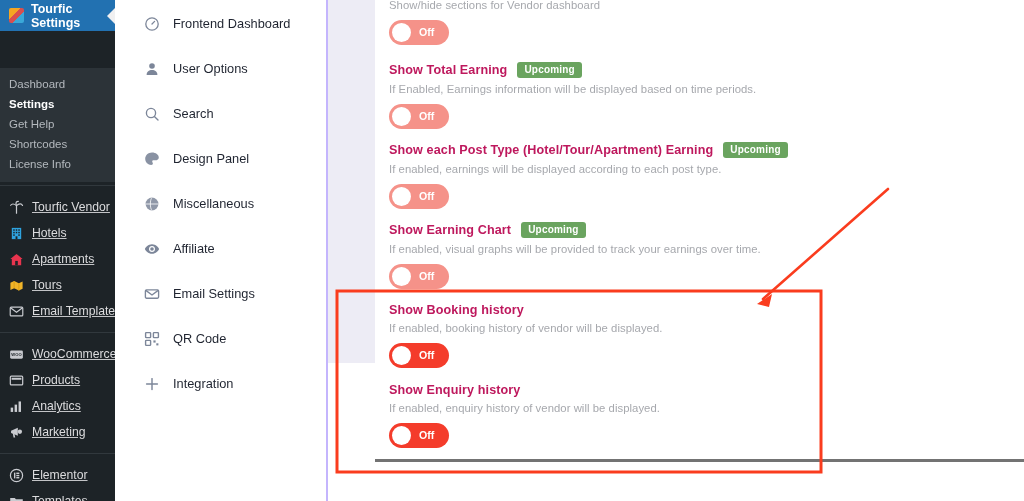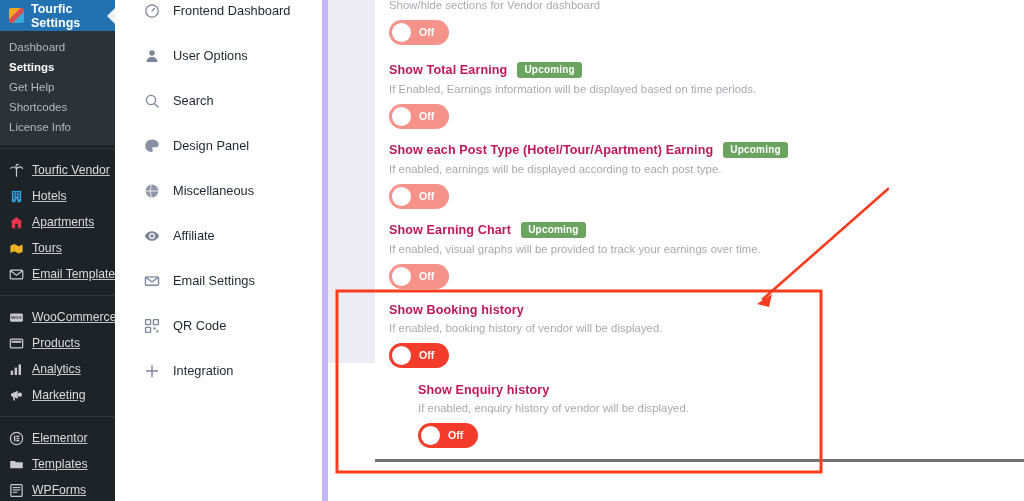--- a/index.html
+++ b/index.html
@@ -29,41 +29,41 @@
     border-top: 8px solid transparent;
     border-bottom: 8px solid transparent;
     border-right: 8px solid #f0f0f1;
   }
   .tourfic-logo {
     width: 15px; height: 15px; border-radius: 2px;
     background: linear-gradient(135deg,#f5a623 0%,#f5a623 40%,#d94f4f 40%,#d94f4f 62%,#3aa8d8 62%,#3aa8d8 100%);
     flex: 0 0 auto;
   }
   .wp-sub {
-    background: #2c3338; padding: 6px 0 8px 0;
+    background: #2c3338; padding: 6px 0 8px 0; margin-top: 37px;
   }
   .wp-sub .sub-item {
     font-size: 11.5px; line-height: 18px; padding: 1px 0 1px 9px;
     color: #b4b9be; cursor: pointer; white-space: nowrap;
   }
   .wp-sub .sub-item.current { color: #fff; font-weight: 700; }
   .wp-group { padding: 5px 0; text-decoration: underline; }
   .wp-item {
     display: flex; align-items: center; gap: 8px;
     padding: 5px 0 5px 9px; font-size: 12.2px; color: #dcdcde;
     cursor: pointer; white-space: nowrap; line-height: 16px;
   }
   .wp-sep { height: 1px; background: #3c434a; margin: 3px 0; opacity: .65; }
   .ic { width: 15px; height: 15px; flex: 0 0 auto; display: block; }
 
   
   #mid-nav {
     position: absolute; left: 115px; top: 0; width: 213px; height: 501px;
-    background: #ffffff; border-right: 6px solid #c4b5fd;
-    padding-top: 2px;
+    background: #ffffff; border-right: 2px solid #c4b5fd;
+    padding-top: 15px;
   }
   .nav-item {
     display: flex; align-items: center; gap: 13px;
     height: 43px; margin: 2px 8px; padding-left: 21px;
     font-size: 12.8px; color: #1f2430; cursor: pointer;
     border-radius: 5px; position: relative; white-space: nowrap;
   }
   .nav-item .nav-ic { width: 16px; height: 16px; flex: 0 0 auto; color:#7c8699; }
   .nav-item.active { background: #e4eaf2; color: #1c3f6e; font-weight: 500; }
   .nav-item.active .nav-ic { color:#1c3f6e; }
@@ -394,21 +394,21 @@
         <div class="set-title-row">
           <span class="set-title">Show Booking history</span>
         </div>
         <div class="set-desc">If enabled, booking history of vendor will be displayed.</div>
         <div class="toggle strong">
           <span class="knob"></span>
           <span class="tlabel">Off</span>
         </div>
       </div>
 
-      <div class="setting" style="top:383px;margin-left:29px;">
+      <div class="setting" style="top:383px;">
         <div class="set-title-row">
           <span class="set-title">Show Enquiry history</span>
         </div>
         <div class="set-desc">If enabled, enquiry history of vendor will be displayed.</div>
         <div class="toggle strong">
           <span class="knob"></span>
           <span class="tlabel">Off</span>
         </div>
       </div>
 

